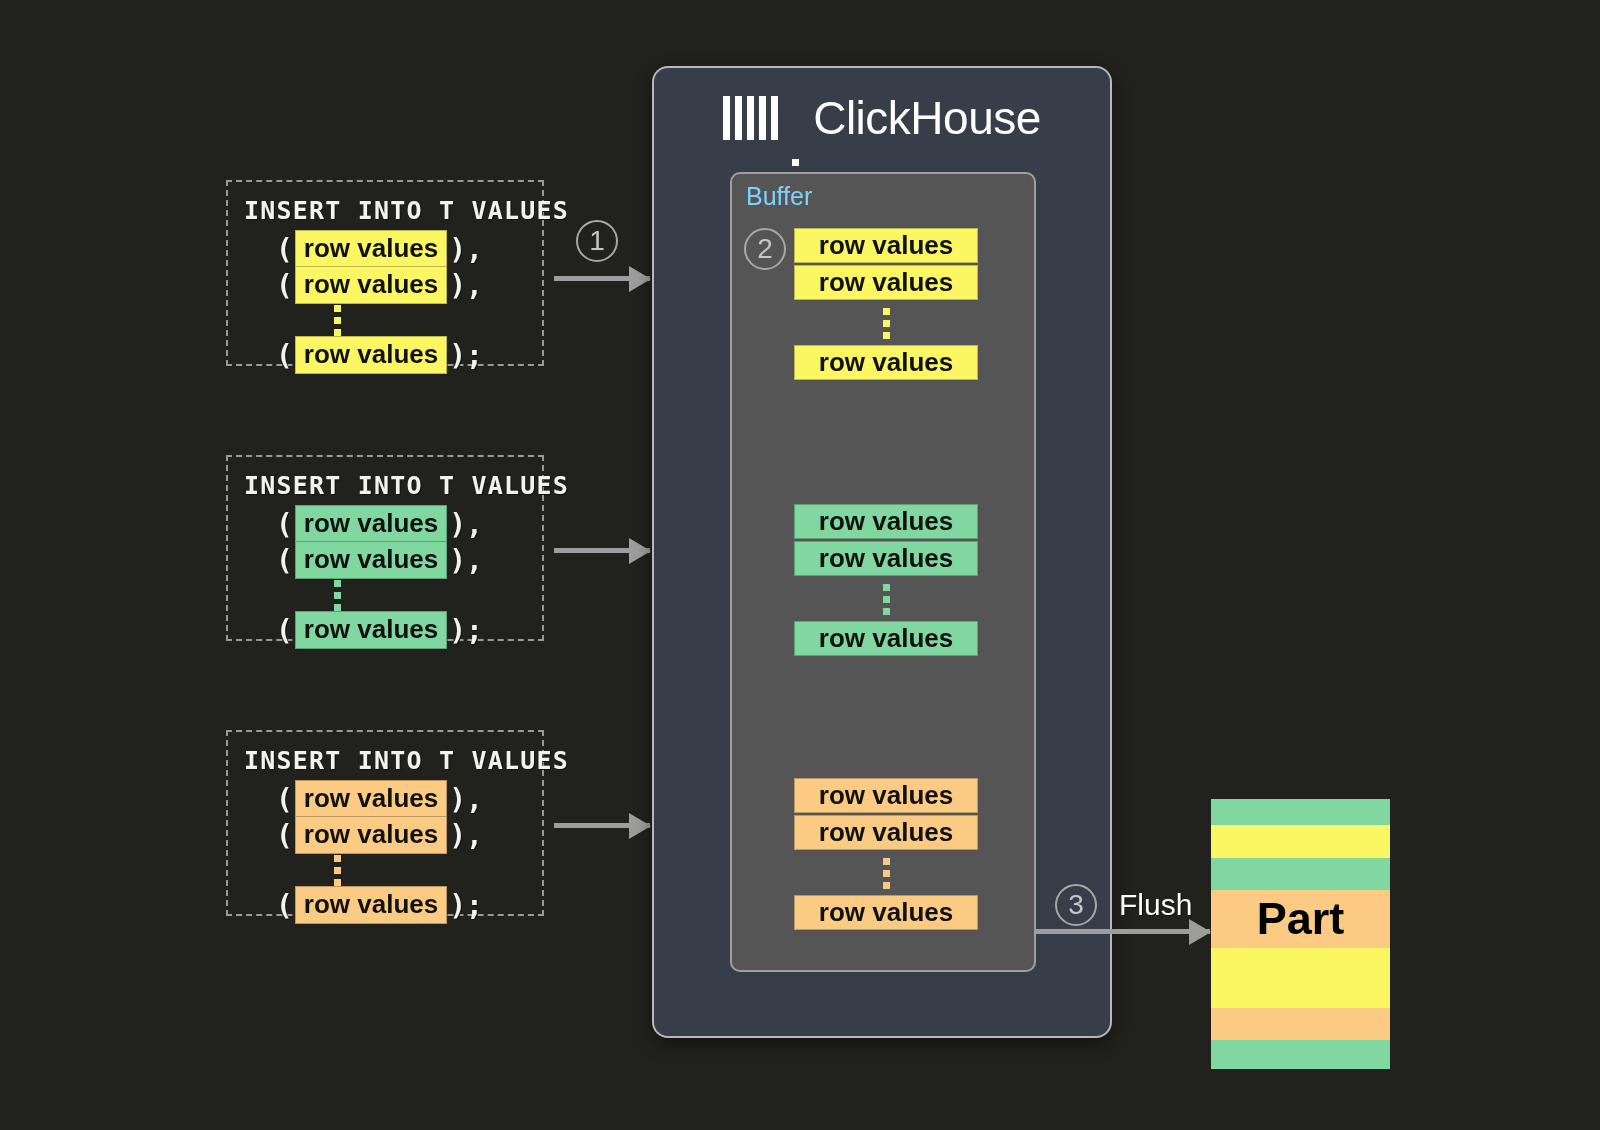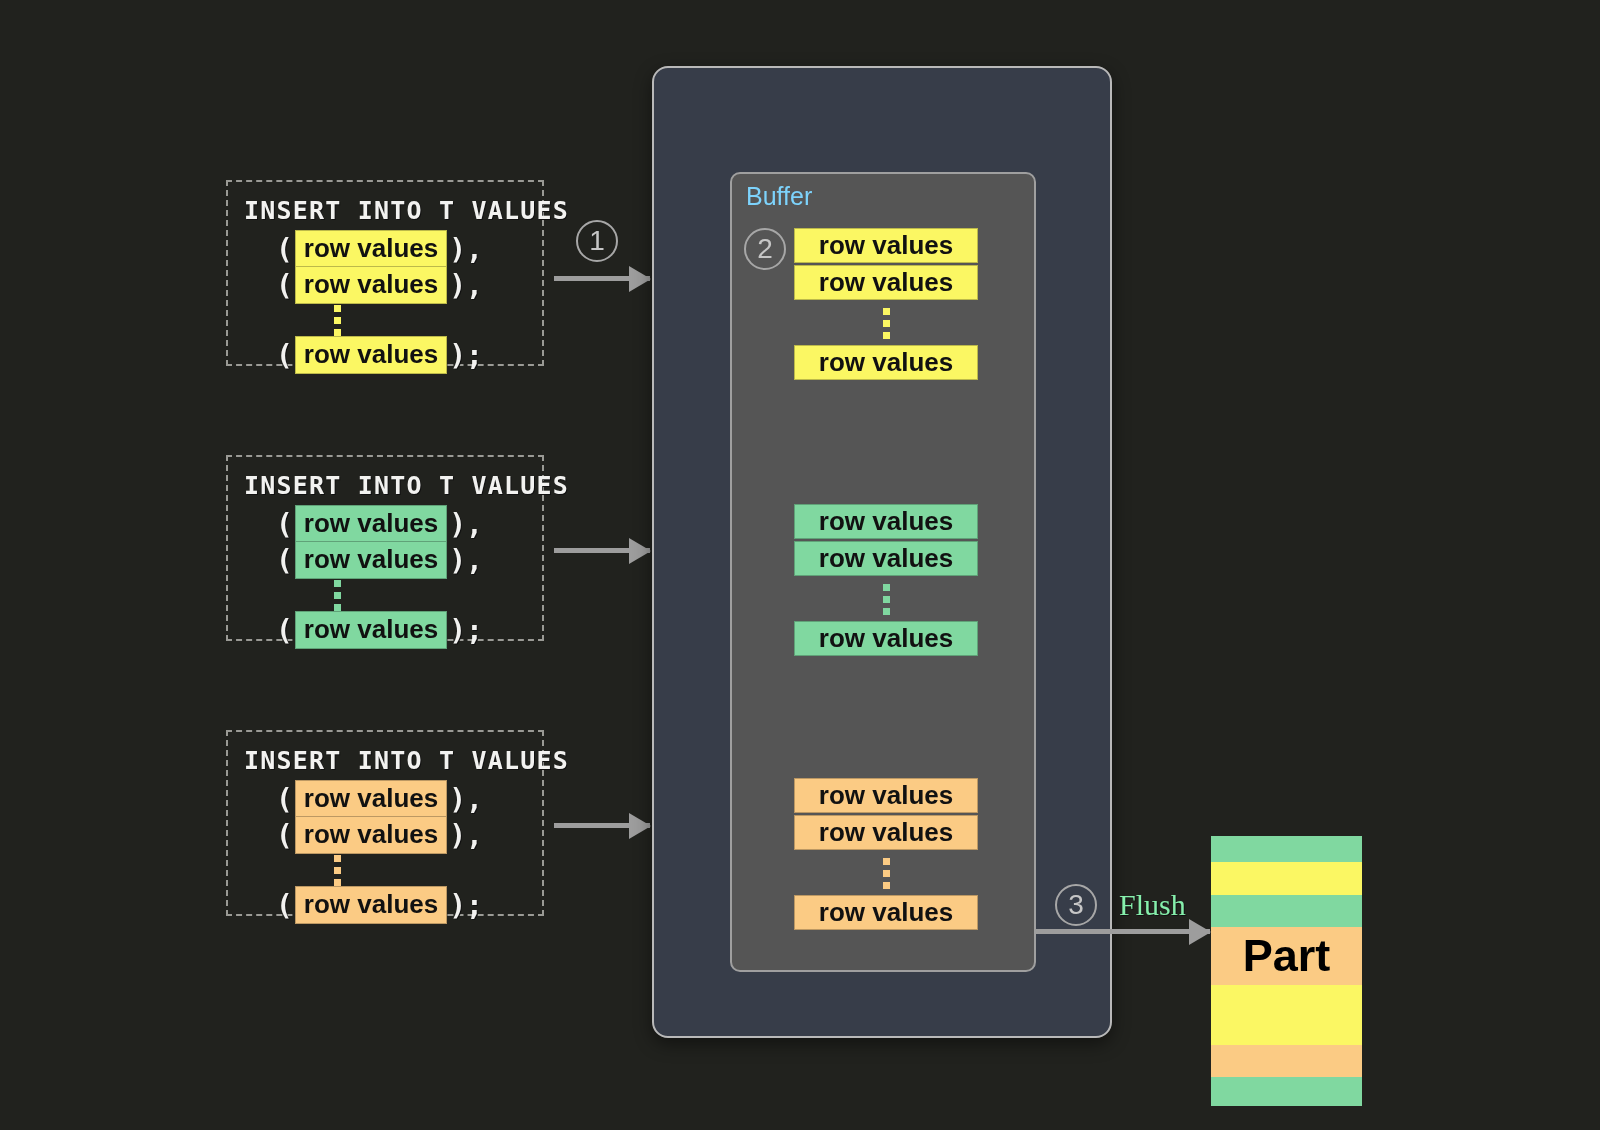--- a/index.html
+++ b/index.html
@@ -106,23 +106,23 @@
     border-radius: 50%;
     color: #c6c6c6;
     font-size: 28px;
     line-height: 38px;
     text-align: center;
     font-family: "Liberation Sans", sans-serif;
   }
 
   .flush-label {
     position: absolute;
-    color: #86efac;
+    color: #ffffff;
     font-size: 30px;
-    font-family: Liberation Serif, serif;
+    font-family: Liberation Sans, sans-serif;
     text-shadow: 1px 1px 0 #111;
   }
 
   
   #clickhouse-panel {
     position: absolute;
     left: 652px; top: 66px;
     width: 460px; height: 972px;
     background: #373d49;
     border: 2px solid #b9b9b9;
@@ -176,22 +176,22 @@
   }
   .buf-dots {
     display: flex; flex-direction: column; align-items: center;
     gap: 5px; padding: 6px 0 6px 0;
   }
   .buf-dots span { display: block; width: 7px; height: 7px; }
 
   
   #part-block {
     position: absolute;
-    left: 1211px; top: 836px;
-    width: 151px; height: 270px;
+    left: 1211px; top: 799px;
+    width: 179px; height: 270px;
     display: flex;
     flex-direction: column;
   }
   .stripe { width: 100%; }
   #part-label {
     color: #000;
     font-weight: bold;
     font-size: 45px;
     font-family: "Liberation Sans", sans-serif;
     display: flex;
@@ -290,20 +290,31 @@
   </div>
 
   <div class="arrow" style="left:554px; top:276px; width:96px;"></div>
   <div class="arrow" style="left:554px; top:548px; width:96px;"></div>
   <div class="arrow" style="left:554px; top:823px; width:96px;"></div>
 
   <div class="step" style="left:576px; top:220px;">1</div>
 
   <div id="clickhouse-panel">
 
+    <div id="ch-logo-row">
+      <span class="ch-bars">
+        <i></i>
+          <i></i>
+          <i></i>
+          <i></i>
+          <i></i>
+      </span>
+      <span class="ch-dot"></span>
+      <span id="ch-title">ClickHouse</span>
+    </div>
 
     <div id="buffer">
       <div id="buffer-label">Buffer</div>
 
       <div class="step" style="left:12px; top:54px;">2</div>
 
       <div class="buf-group" style="top:54px;">
         <span class="buf-chip" style="background:#fbf763;">row values</span>
         <span class="buf-chip" style="background:#fbf763;">row values</span>
         <span class="buf-dots">

